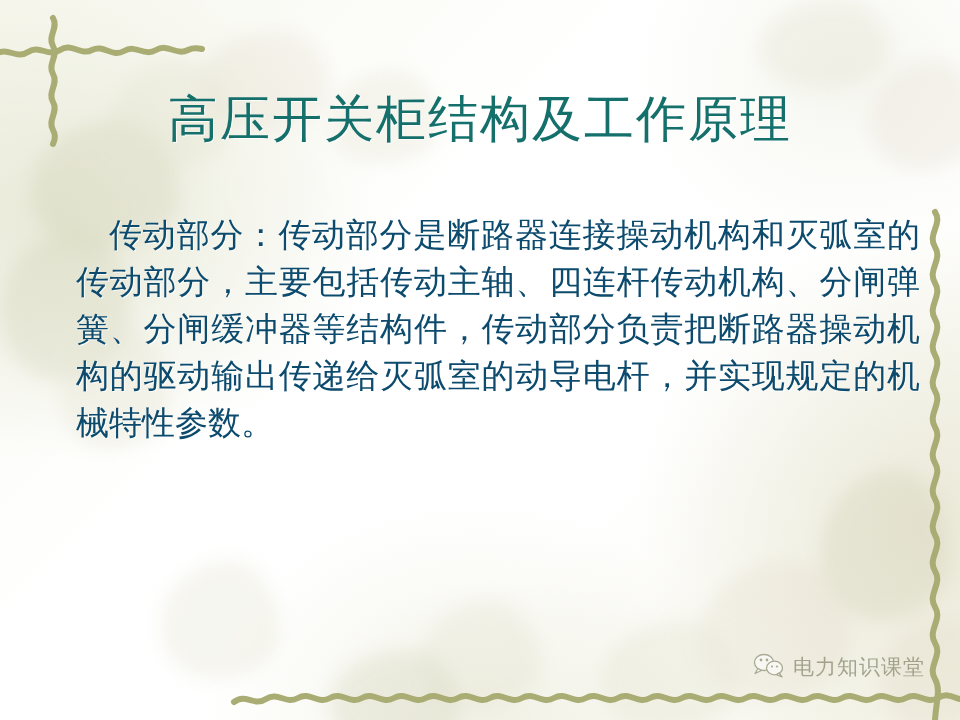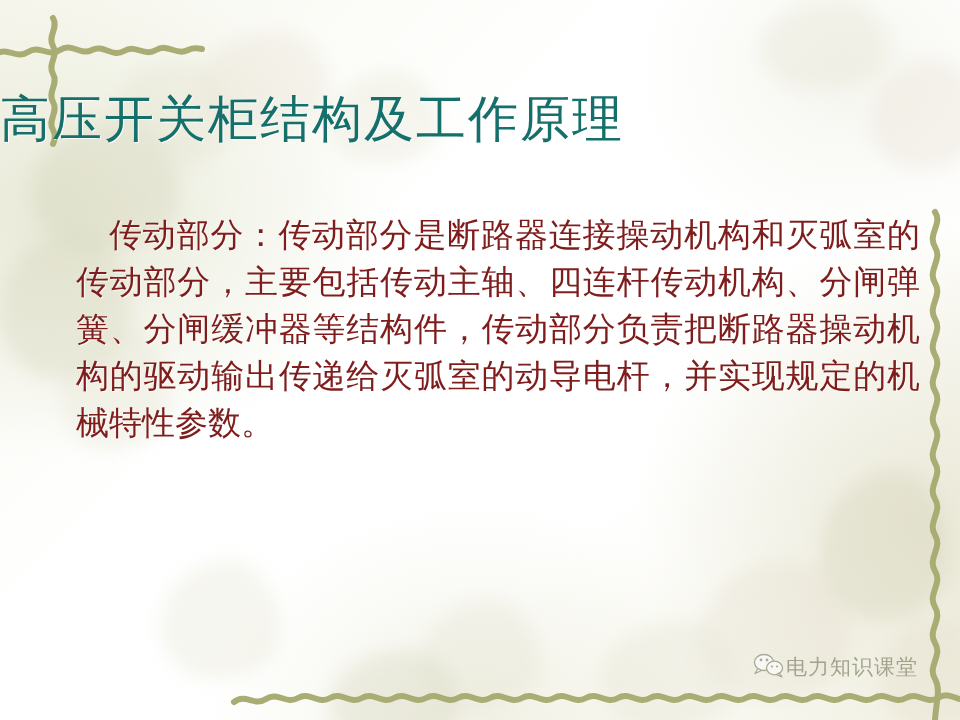--- a/index.html
+++ b/index.html
@@ -52,21 +52,21 @@
     pointer-events: none;
   }
   .vine svg { display: block; overflow: visible; }
 
   
   .title {
     position: absolute;
     left: 0;
     right: 0;
     top: 92px;
-    text-align: left;
+    text-align: center;
     font-family: "Liberation Serif", "DejaVu Serif", serif;
     font-size: 50px;
     line-height: 1.1;
     letter-spacing: 2px;
     color: #15706b;
     font-weight: 400;
     text-shadow: 1px 1px 0 rgba(255,255,255,0.85);
     white-space: nowrap;
   }
 
@@ -74,38 +74,38 @@
   .body-block {
     position: absolute;
     left: 76px;
     top: 212px;
     width: 844px;
   }
   .para {
     font-family: "Liberation Serif", "DejaVu Serif", serif;
     font-size: 33px;
     line-height: 47px;
-    color: #7f1d1d;
+    color: #0c4a6e;
     text-align: justify;
     text-justify: inter-ident;
     text-indent: 33px;
     margin: 0 0 14px 0;
     text-shadow: 1px 1px 0 rgba(255,255,255,0.8);
     letter-spacing: 0px;
   }
   .para:last-child { margin-bottom: 0; }
 
   
   .watermark {
     position: absolute;
     left: 752px;
     top: 652px;
     display: flex;
     align-items: center;
-    gap: 0;
+    gap: 7px;
     opacity: 0.60;
     justify-content: flex-end;
   }
   .wm-icon { width: 34px; height: 26px; flex: none; }
   .wm-text {
     font-family: "Liberation Serif", "DejaVu Serif", serif;
     font-size: 21px;
     color: #6f7356;
     letter-spacing: 1px;
     white-space: nowrap;

